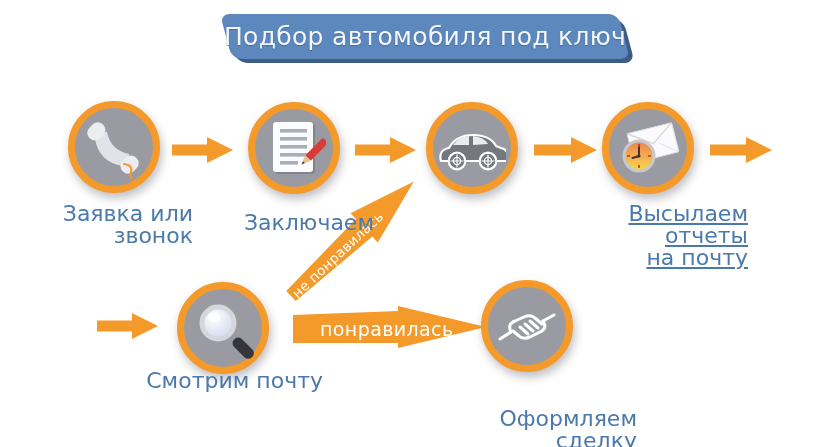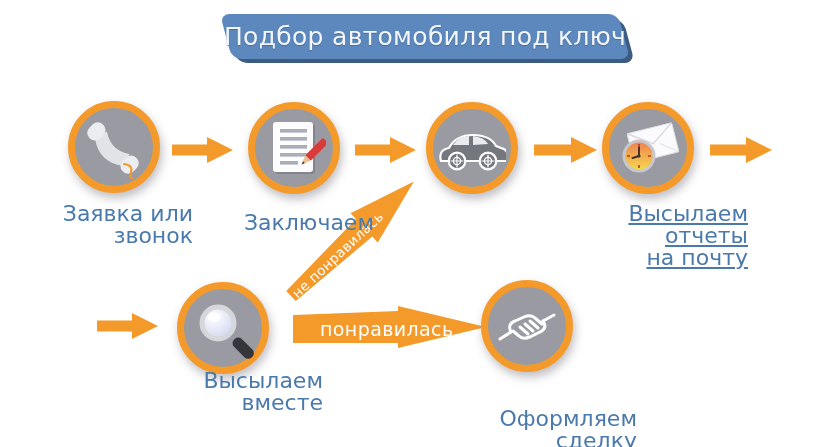--- a/index.html
+++ b/index.html
@@ -169,21 +169,21 @@
       <g transform="translate(5,5) rotate(45)">
           <rect x="9" y="-5.5" width="25" height="11" rx="5" fill="#35363B"></rect>
         </g>
       <g transform="translate(-5,-5)">
         <circle r="16" fill="url(#lens)" stroke="#D6D6DB" stroke-width="5"></circle>
         <ellipse cx="-4" cy="-6" rx="6.5" ry="4.5" fill="#FFFFFF" opacity=".9"></ellipse>
       </g>
     </svg>
   </div>
   <div class="step-label" style="left:123px;top:370px;width:200px;">
-    <div>Высылаем вместе</div>
+    <div>Смотрим почту</div>
   </div>
 
   <div class="circle" style="left:481px;top:280px;">
     <svg width="64" height="64" viewBox="-32 -32 64 64">
       <g fill="none" stroke="#FFFFFF" stroke-width="3" stroke-linecap="round" stroke-linejoin="round">
         <path d="M -27 13 L -16 6"></path>
         <path d="M 27 -11 L 16 -5"></path>
         <path d="M -16 6 q -4 -8 4 -11 l 9 -4 q 7 -3 11 1 l 7 6"></path>
         <path d="M 16 -5 q 5 7 -3 11 l -10 5 q -7 3 -11 -1 l -6 -5"></path>
         <path d="M -7 1 l 8 7"></path>

